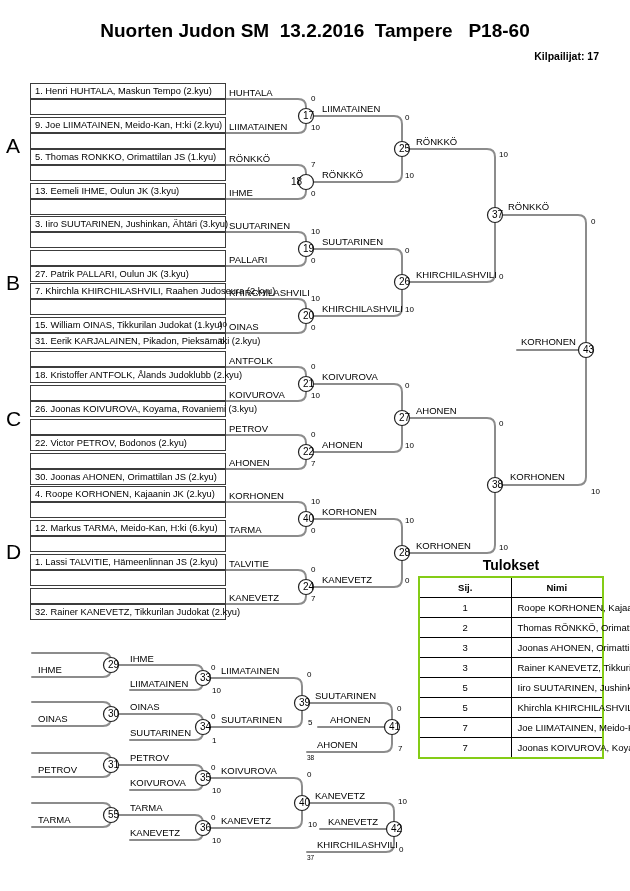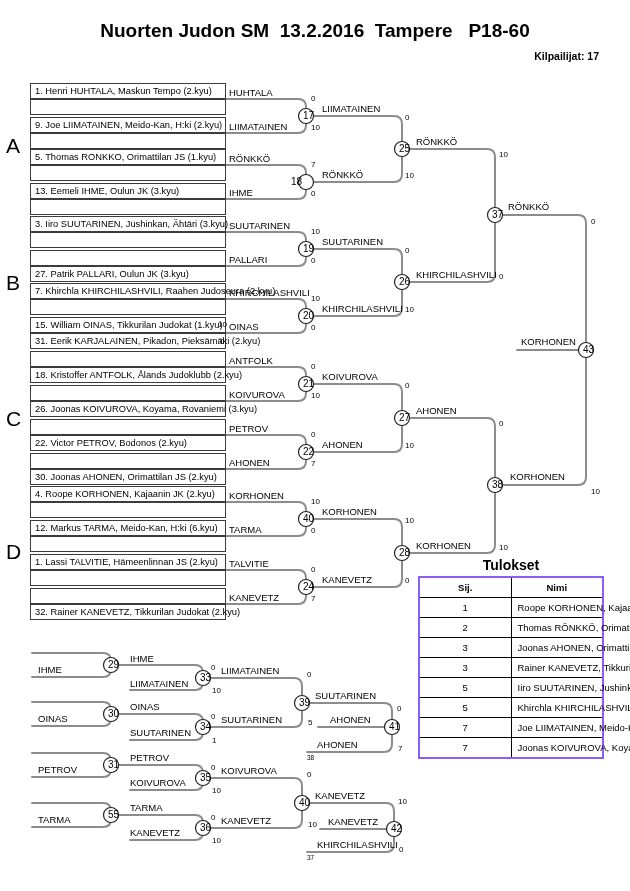--- a/index.html
+++ b/index.html
@@ -12,21 +12,21 @@
   .box{position:absolute;left:30px;width:190px;height:14px;border:1px solid #3c3c3c;
        background:#fff;font-size:9.3px;line-height:14px;white-space:nowrap;padding-left:4px;overflow:visible}
   .lbl{position:absolute;font-size:9.5px;white-space:nowrap;line-height:11px}
   .sc{position:absolute;font-size:8px;line-height:9px}
   .num{position:absolute;width:16px;height:16px;text-align:right;font-size:10px;line-height:16px}
   .tiny{position:absolute;font-size:6.5px;line-height:7px}
   svg.lines{position:absolute;top:0;left:0;pointer-events:none}
   .restitle{position:absolute;left:418px;top:557px;width:186px;text-align:center;
             font-size:14px;font-weight:bold}
   table.res{position:absolute;left:418px;top:576px;width:186px;border-collapse:collapse;
-            table-layout:fixed;border:2px solid #8b5cf6;background:#fff}
+            table-layout:fixed;border:2px solid #84cc16;background:#fff}
   table.res td,table.res th{border:1px solid #000;height:17px;font-size:9.5px;overflow:visible}
   table.res th{font-weight:bold;text-align:center}
   td.pos{width:36px;text-align:center}
   td.nm{padding-left:6px;white-space:nowrap}
 </style>
 </head>
 <body>
 
 <svg class="lines" width="630" height="891">
   <g stroke="#8c8c8c" stroke-width="2" fill="none" stroke-linecap="round">

